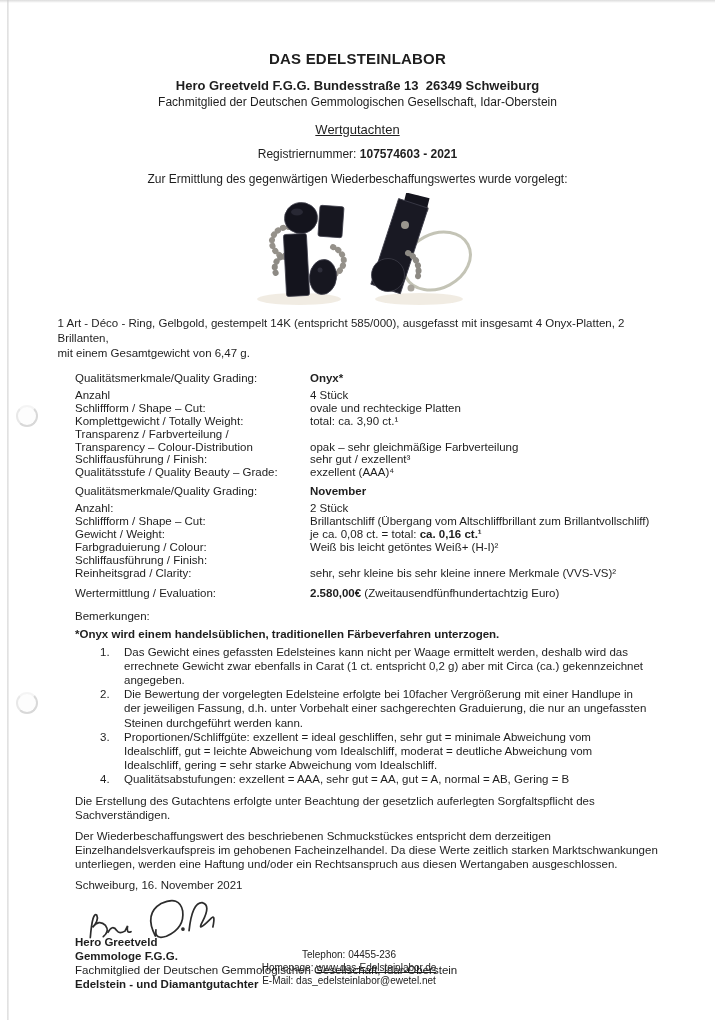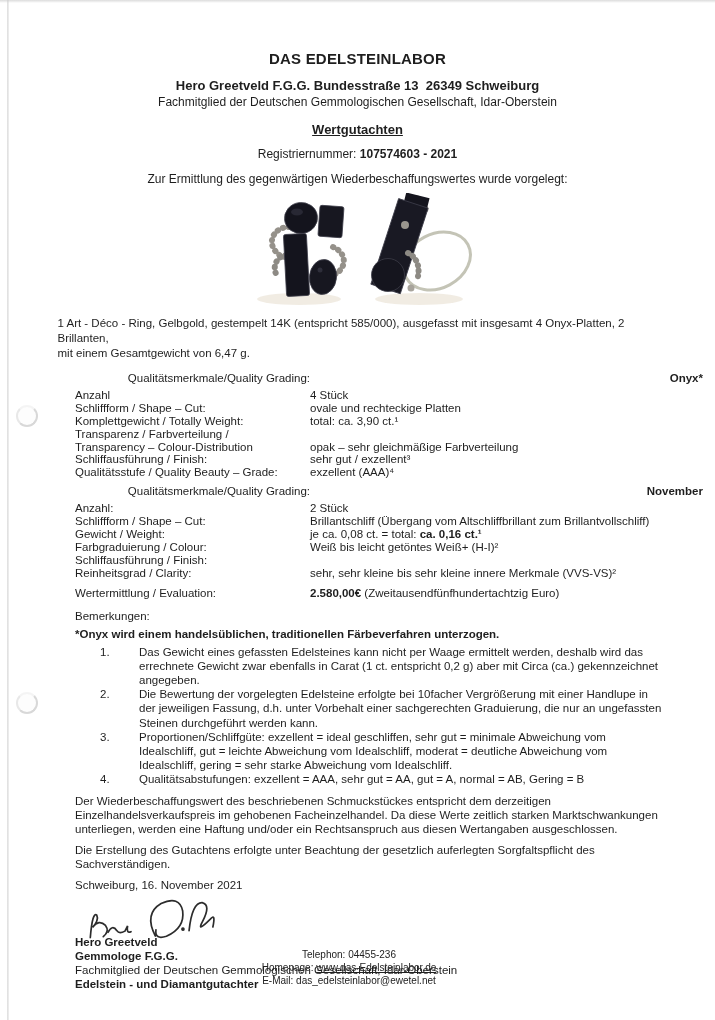--- a/index.html
+++ b/index.html
@@ -33,52 +33,52 @@
     opacity: 0.85;
   }
   .punch-1 { top: 405px; }
   .punch-2 { top: 692px; }
 
   
   .doc-header { padding-top: 50px; text-align: center; }
   .lab-name { font-size: 15px; font-weight: bold; letter-spacing: 0.2px; }
   .address-line { font-size: 13px; font-weight: bold; margin-top: 11px; white-space: pre-wrap; }
   .membership-line { font-size: 12px; margin-top: 2px; }
-  .doc-title { font-size: 13px; font-weight: bold; text-decoration: underline; margin-top: 13px; }
+  .doc-title { font-size: 13px; font-weight: normal; text-decoration: underline; margin-top: 13px; }
   .registration { font-size: 12px; margin-top: 10px; }
   .registration .reg-number { font-weight: bold; }
   .purpose-line { font-size: 12px; margin-top: 11px; }
 
   
   .photos { margin-top: 7px; height: 116px; display: flex; justify-content: center; gap: 2px; }
   .photo { width: 122px; height: 116px; }
 
   
   .description {
     font-size: 11.5px; line-height: 15px; text-align: left;
     margin: 7px auto 0 auto; width: 600px; white-space: pre-line;
   }
 
   
   .grading { margin-left: 75px; font-size: 11.5px; margin-top: 11px; }
   .g-row { display: flex; line-height: 12.9px; min-height: 12.9px; align-items: flex-start; }
   .g-label { width: 235px; flex: none; }
   .g-value { flex: 1; padding-right: 12px; }
   .bold { font-weight: bold; }
-  .g-row.section-head { margin-bottom: 4px; text-align: right; }
+  .g-row.section-head { margin-bottom: 4px; }
   .grading-diamonds { margin-top: 6px; }
   .eval-row { margin-top: 7px; }
 
   
   .remarks-heading { margin: 10px 0 0 75px; font-size: 11.5px; }
   .onyx-note { margin: 6px 0 0 75px; font-size: 11.5px; font-weight: bold; }
   .numbered-list { margin-top: 5px; }
   .list-item { display: flex; font-size: 11.5px; line-height: 14.2px; }
   .list-num { margin-left: 100px; width: 15px; flex: none; }
-  .list-text { margin-left: 24px; width: 523px; flex: none; }
+  .list-text { margin-left: 9px; width: 523px; flex: none; }
 
   .body-paragraph { margin: 7px 0 0 75px; width: 583px; font-size: 11.5px; line-height: 14.2px; }
 
   
   .place-date { margin: 7px 0 0 75px; font-size: 11.5px; }
   .signature-wrap { margin: 1px 0 -5px 82px; height: 48px; }
   .sig-line { margin-left: 75px; font-size: 11.5px; line-height: 14.2px; }
 
   
   .doc-footer { position: absolute; left: 0; right: 17px; top: 948px; text-align: center; font-size: 10px; line-height: 13px; color: #222; }
@@ -223,22 +223,22 @@
     <div class="list-item">
       <span class="list-num">3.</span>
       <span class="list-text">Proportionen/Schliffgüte: exzellent = ideal geschliffen, sehr gut = minimale Abweichung vom Idealschliff, gut = leichte Abweichung vom Idealschliff, moderat = deutliche Abweichung vom Idealschliff, gering = sehr starke Abweichung vom Idealschliff.</span>
     </div>
     <div class="list-item">
       <span class="list-num">4.</span>
       <span class="list-text">Qualitätsabstufungen: exzellent = AAA, sehr gut = AA, gut = A, normal = AB, Gering = B</span>
     </div>
   </div>
 
+  <div class="body-paragraph">Die Erstellung des Gutachtens erfolgte unter Beachtung der gesetzlich auferlegten Sorgfaltspflicht des Sachverständigen.</div>
   <div class="body-paragraph">Der Wiederbeschaffungswert des beschriebenen Schmuckstückes entspricht dem derzeitigen Einzelhandelsverkaufspreis im gehobenen Facheinzelhandel. Da diese Werte zeitlich starken Marktschwankungen unterliegen, werden eine Haftung und/oder ein Rechtsanspruch aus diesen Wertangaben ausgeschlossen.</div>
-  <div class="body-paragraph">Die Erstellung des Gutachtens erfolgte unter Beachtung der gesetzlich auferlegten Sorgfaltspflicht des Sachverständigen.</div>
 
   <div class="place-date">Schweiburg, 16. November 2021</div>
 
   <div class="signature-wrap">
     <svg width="175" height="48" viewBox="0 0 175 48" xmlns="http://www.w3.org/2000/svg">
       <g fill="none" stroke="#2c2c2c" stroke-width="1.7" stroke-linecap="round" transform="rotate(-4 87 24)">
         <path d="M7,40 Q11,14 15,18 Q17,23 10,30 Q17,22 23,29 Q27,35 20,40"></path>
         <path d="M25,36 q5,-8 9,-1 q2,4 8,1 l3,-5 q-2,8 3,6"></path>
         <path d="M72,43 Q62,20 80,11 Q99,4 101,20 Q102,37 83,44 Q71,47 73,37"></path>
         <path d="M106,40 Q111,12 121,13 Q130,16 120,32 Q113,43 128,30 Q134,24 130,38"></path>

